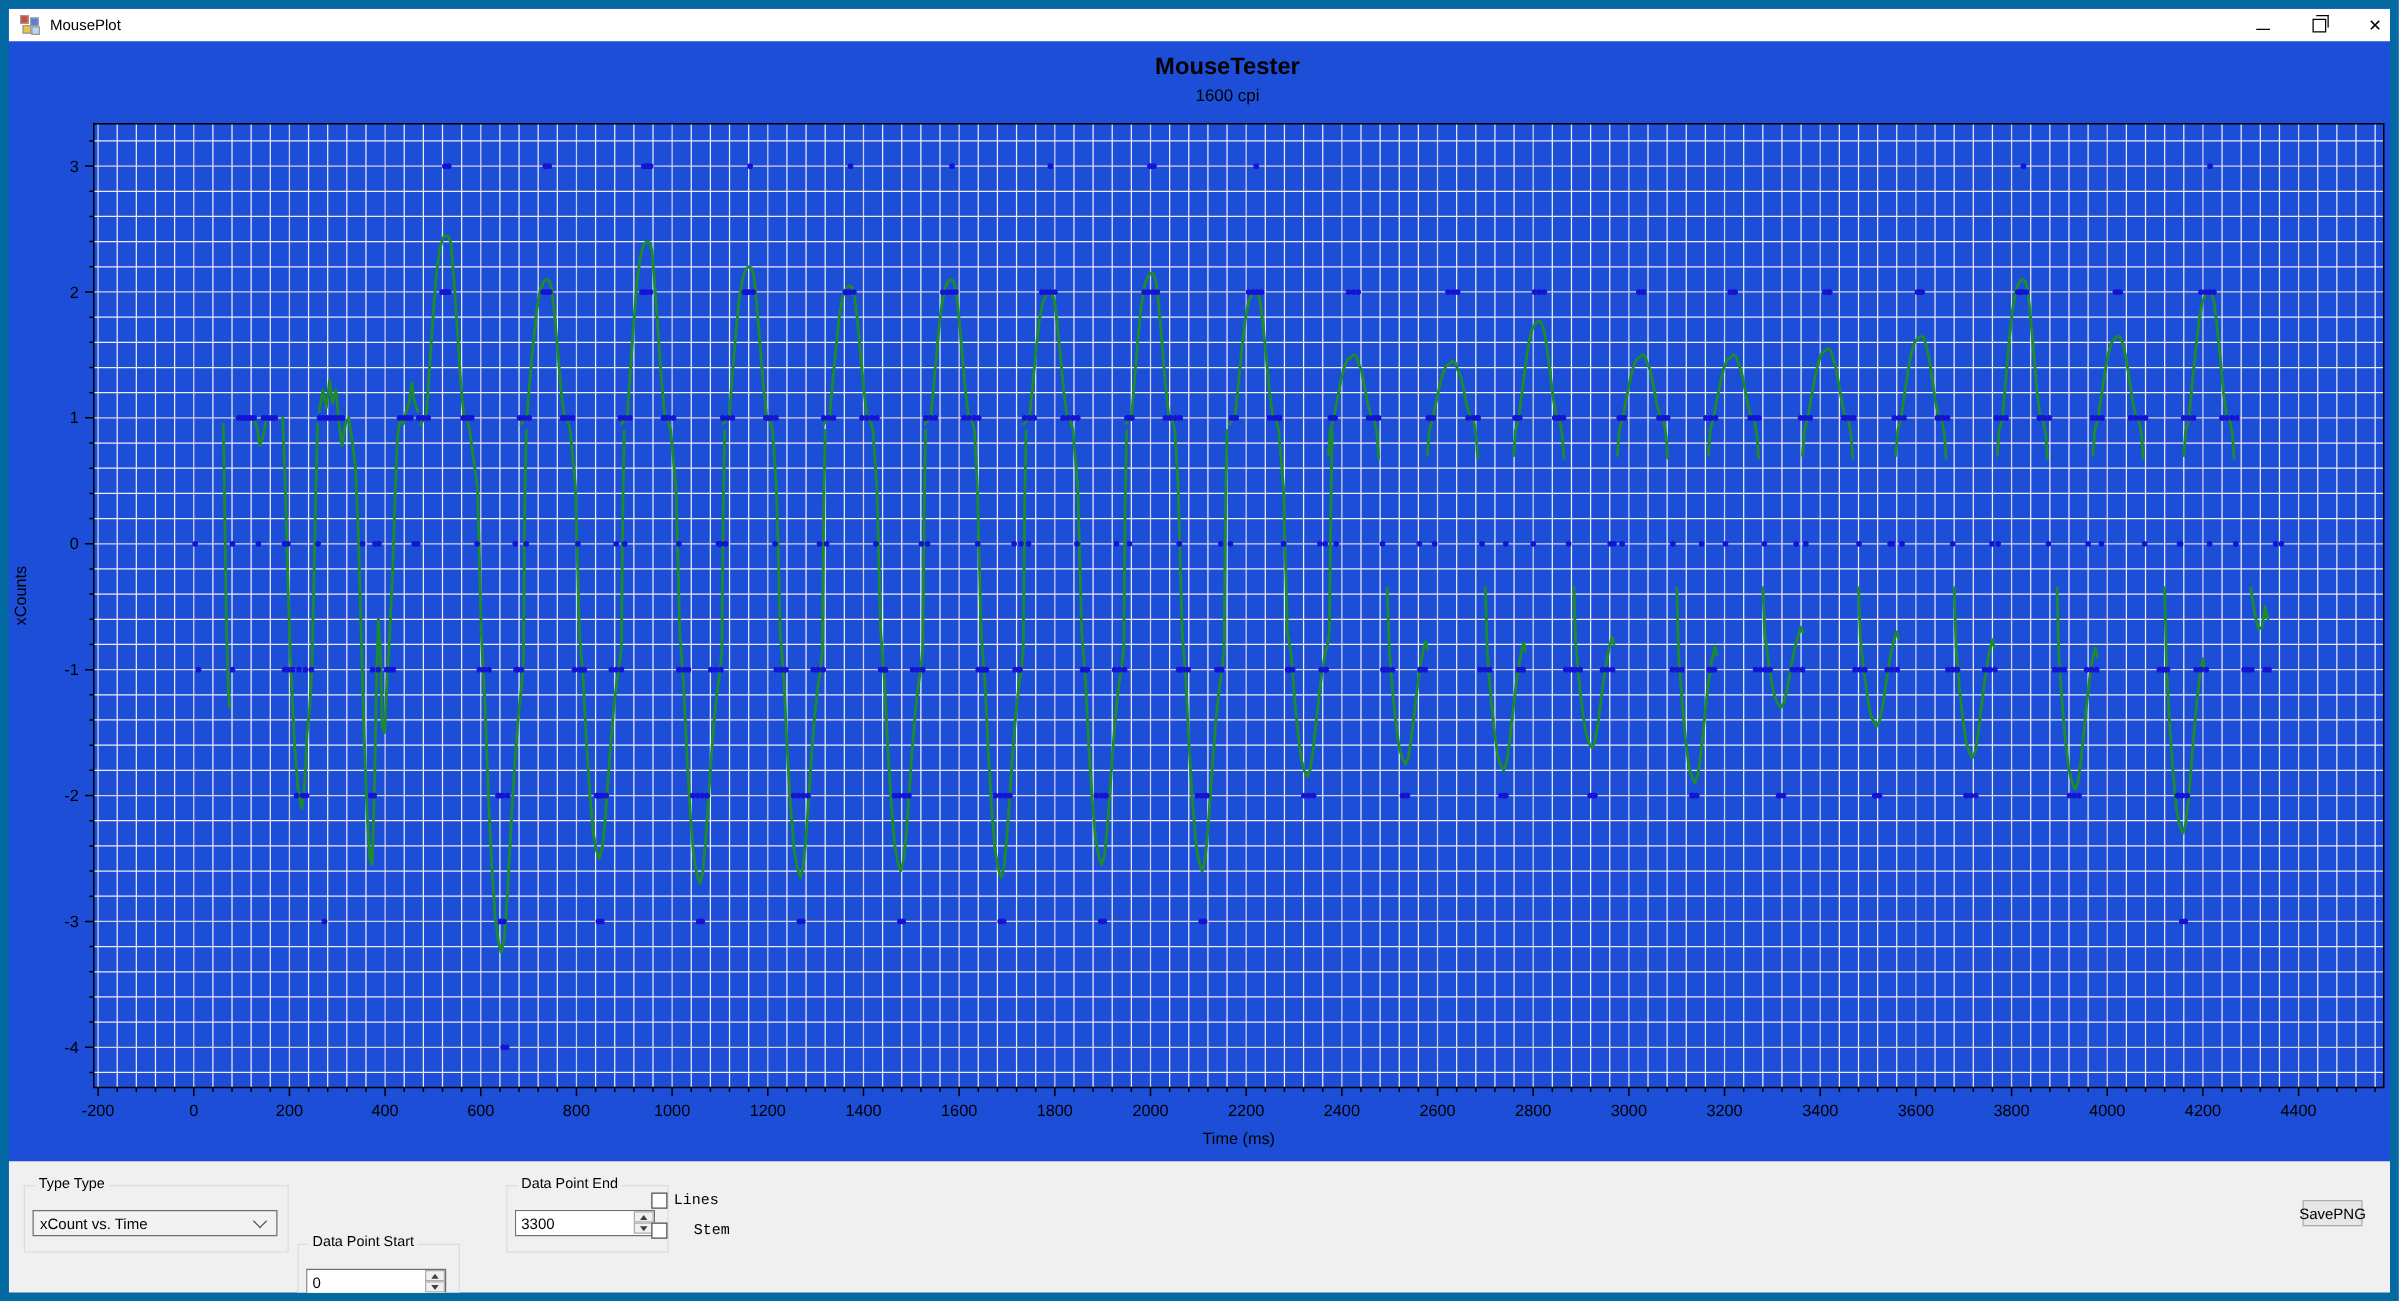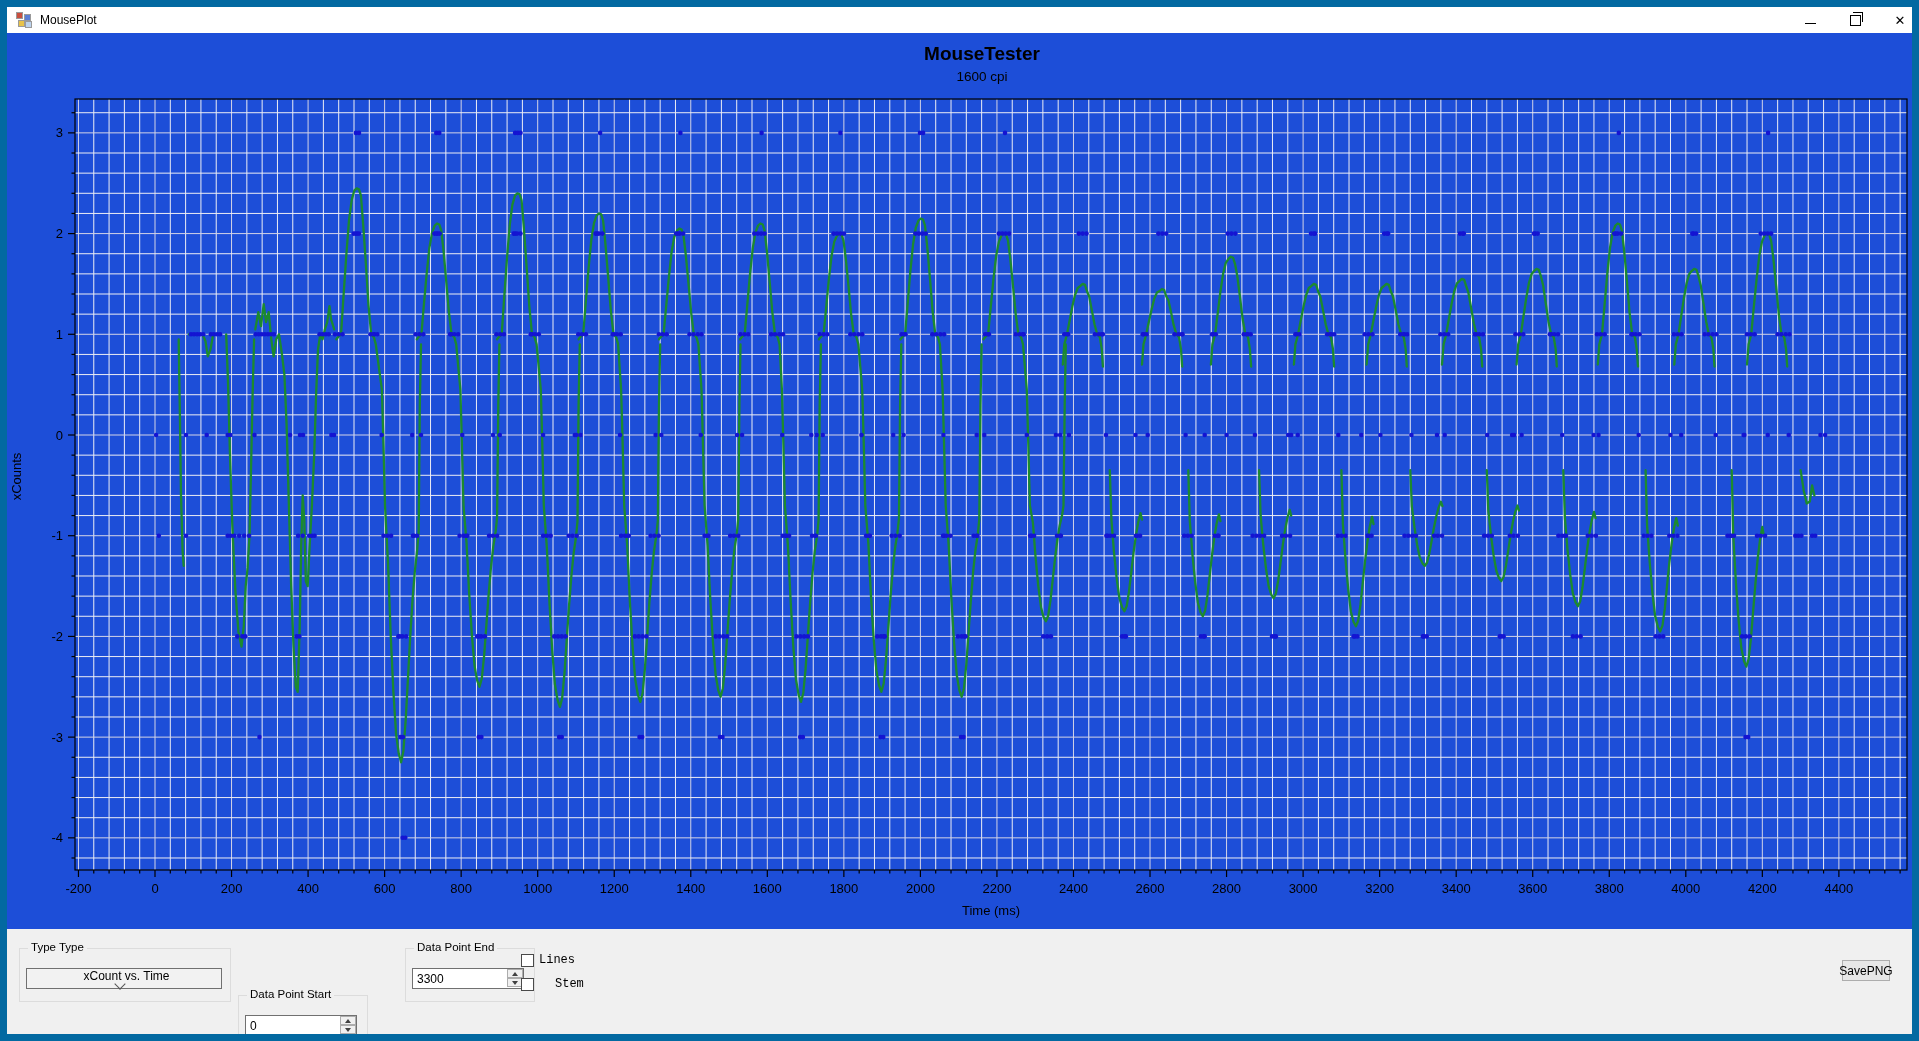--- a/index.html
+++ b/index.html
@@ -18,21 +18,21 @@
   #chart-title{position:absolute;left:0;top:36px;width:1950px;text-align:center;font-size:19px;font-weight:bold;color:#000;}
   #chart-subtitle{position:absolute;left:0;top:62px;width:1950px;text-align:center;font-size:13.5px;color:#000;}
   #ylab{position:absolute;left:-36px;top:462px;width:90px;text-align:center;font-size:13px;color:#000;transform:rotate(-90deg);}
   #xlab{position:absolute;left:0;top:896px;width:1968px;text-align:center;font-size:13px;color:#000;}
   #plot-svg{position:absolute;left:0;top:0;}
   
   #controls{position:absolute;left:0;top:922px;width:100%;height:114px;background:#f0f0f0;}
   .groupbox{position:absolute;border:1px solid #dcdcdc;background:#f0f0f0;}
   .grouplabel{position:absolute;top:-8px;left:8px;background:#f0f0f0;padding:0 3px;font-size:11.5px;color:#000;}
   #gb-plottype{left:12px;top:19px;width:210px;height:52px;}
-  #combo-plottype{position:absolute;left:6px;top:19px;width:196px;height:21px;background:#f2f2f2;border:1px solid #707070;display:flex;align-items:center;box-sizing:border-box;flex-direction:column;}
+  #combo-plottype{position:absolute;left:6px;top:19px;width:196px;height:21px;background:#f2f2f2;border:1px solid #707070;display:flex;align-items:center;box-sizing:border-box;}
   #combo-plottype .txt{font-size:12px;margin-left:5px;color:#000;flex:1;}
   .chev{width:7px;height:7px;border-right:1.6px solid #555;border-bottom:1.6px solid #555;transform:rotate(45deg);margin-right:9px;margin-top:-3px;}
   #gb-start{left:231px;top:19px;width:128px;height:52px;margin-top:47px;}
   #gb-end{left:370px;top:19px;width:128px;height:52px;margin-left:28px;}
   .numud{position:absolute;left:6px;top:19px;width:112px;height:21px;background:#fff;border:1px solid #707070;box-sizing:border-box;}
   .numud input{position:absolute;left:0;top:0;width:92px;height:19px;border:none;outline:none;font-size:12px;font-family:"Liberation Sans",sans-serif;padding:0 0 0 4px;background:#fff;color:#000;}
   .spin{position:absolute;right:0;top:0;width:16px;height:19px;}
   .spinbtn{position:absolute;right:0;width:16px;height:9px;background:#f0f0f0;border:1px solid #adadad;box-sizing:border-box;display:flex;align-items:center;justify-content:center;}
   .spinbtn.up{top:0;} .spinbtn.dn{top:9px;}
   .tri-up{width:0;height:0;border-left:3px solid transparent;border-right:3px solid transparent;border-bottom:4px solid #404040;}

